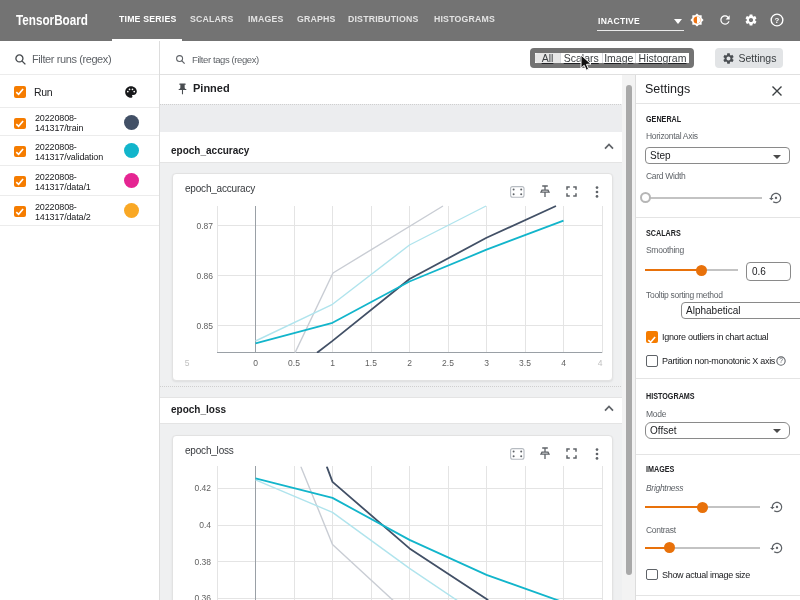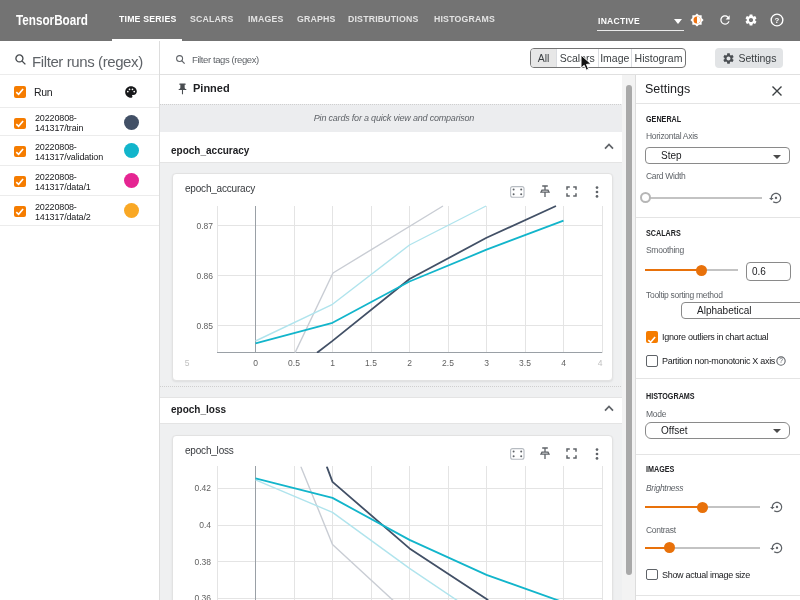--- a/index.html
+++ b/index.html
@@ -14,37 +14,37 @@
   .inactive-lbl { position:absolute; left:598px; top:15px; font-size:9.5px; font-weight:bold; letter-spacing:.3px; color:#fff; transform:scaleX(.9); transform-origin:left center; }
   .inactive-caret { position:absolute; left:674px; top:18.5px; width:0; height:0; border-left:4.5px solid transparent; border-right:4.5px solid transparent; border-top:5px solid #fff; }
   .inactive-line { position:absolute; left:597px; top:29.5px; width:87px; height:1.5px; background:rgba(255,255,255,.85); }
   .sidebar { position:absolute; left:0; top:40px; width:160px; height:560px; background:#fff; border-right:1px solid #ddd; }
   .srow { position:absolute; left:0; width:159px; border-bottom:1px solid #ececec; }
   .runtxt { position:absolute; left:35px; font-size:9px; line-height:10px; color:#202124; letter-spacing:-0.15px; }
   .cbx { position:absolute; left:14px; width:11.5px; height:11.5px; border-radius:2px; background:#f57c00; }
   .cbx svg { position:absolute; left:0; top:0; }
   .dot { position:absolute; left:124px; width:15px; height:15px; border-radius:50%; }
   .toolbar { position:absolute; left:160px; top:40px; width:640px; height:35px; background:#fff; border-bottom:1px solid #e0e0e0; }
-  .btngroup { position:absolute; left:530px; top:47.5px; height:20.5px; border:1px solid #737373; border-radius:4px; background:#fff; display:flex; }
+  .btngroup { position:absolute; left:530px; top:47.5px; height:20.5px; border:5px solid #737373; border-radius:4px; background:#fff; display:flex;text-decoration:underline; }
   .seg { font-size:10.5px; color:#3c4043; display:flex; align-items:center; justify-content:center; border-right:1px solid #dadce0; }
   .seg:last-child { border-right:none; }
   .settingsbtn { position:absolute; left:715px; top:48px; width:68px; height:20px; background:#e2e4e6; border-radius:4px; display:flex; align-items:center; justify-content:center; font-size:10.5px; font-weight:500; color:#3c4043; }
   .content { position:absolute; left:160px; top:75px; width:475px; height:525px; background:#eff0f1; overflow:hidden; }
   .whiterow { position:absolute; left:0; width:475px; background:#fff; }
   .sechead { position:absolute; left:11px; font-size:10px; font-weight:bold; color:#202124; }
   .card { position:absolute; left:12px; width:441px; background:#fff; border:1px solid #e2e2e2; border-radius:4px; box-shadow:0 1px 2px rgba(0,0,0,.08); }
   .cardtitle { position:absolute; left:12px; top:9px; font-size:10px; letter-spacing:-0.2px; color:#36393d; }
   .chev { stroke:#5f6368; stroke-width:1.7; fill:none; }
   .sbtrack { position:absolute; left:622px; top:75px; width:13px; height:525px; background:#f3f3f3; }
   .sbthumb { position:absolute; left:626px; top:85px; width:6px; height:490px; background:#a9a9a9; border-radius:3px; }
   .panel { position:absolute; left:635px; top:75px; width:165px; height:525px; background:#fff; border-left:1px solid #ddd; }
   .pdiv { position:absolute; left:0; width:164px; height:1px; background:#e4e4e4; }
   .phead { position:absolute; left:10px; font-size:9px; font-weight:bold; color:#202124; letter-spacing:0; transform:scaleX(.8); transform-origin:left center; }
   .plbl { position:absolute; left:10px; font-size:8.5px; letter-spacing:-0.3px; color:#5f6368; }
-  .psel { position:absolute; left:9px; width:145px; height:17px; border:1px solid #8a8a8a; border-radius:4px; background:#fff; font-size:10px; color:#202124; line-height:15px; padding-left:15px; }
+  .psel { position:absolute; left:9px; width:145px; height:17px; border:1px solid #8a8a8a; border-radius:4px; background:#fff; font-size:10px; color:#202124; line-height:15px; padding-left:4px; }
   .psel .car { position:absolute; right:8px; top:6.5px; width:0; height:0; border-left:4px solid transparent; border-right:4px solid transparent; border-top:4.5px solid #4a4a4a; }
   .track { position:absolute; height:2px; background:#c3c3c3; }
   .trackon { position:absolute; height:2px; background:#e8710a; }
   .knob { position:absolute; width:11px; height:11px; border-radius:50%; background:#e8710a; }
   .pcb { position:absolute; left:10px; width:11.5px; height:11.5px; border-radius:2px; }
   .pcblbl { position:absolute; left:26px; font-size:9px; letter-spacing:-0.3px; color:#202124; white-space:nowrap; }
 </style>
 </head>
 <body>
 
@@ -76,21 +76,21 @@
     <text x="12" y="16.6" font-size="13.5" font-weight="bold" fill="#fff" text-anchor="middle" font-family="Liberation Sans,sans-serif">?</text>
   </svg>
 </div>
 
 <div class="sidebar">
   <div class="srow" style="top:0;height:34.5px;"></div>
   <svg class="abs" style="left:14px;top:13px;" width="13" height="13" viewBox="0 0 24 24">
     <circle cx="10" cy="10" r="6.5" fill="none" stroke="#45494d" stroke-width="2.4"></circle>
     <line x1="15" y1="15" x2="21" y2="21" stroke="#45494d" stroke-width="2.6"></line>
   </svg>
-  <div class="abs" style="left:32px;top:13px;font-size:15px;letter-spacing:-0.4px;color:#5f6368;">Filter runs (regex)</div>
+  <div class="abs" style="left:32px;top:13px;font-size:11px;letter-spacing:-0.4px;color:#5f6368;">Filter runs (regex)</div>
 
   <div class="srow" style="top:34.5px;height:33px;"></div>
   <div class="cbx" style="top:46.3px;">
       <svg width="11.5" height="11.5" viewBox="0 0 12 12">
         <polyline points="2.4,6.3 4.8,8.6 9.5,3.2" fill="none" stroke="#fff" stroke-width="1.7"></polyline>
       </svg>
     </div>
   <div class="abs" style="left:34px;top:46px;font-size:10.5px;letter-spacing:-0.3px;">Run</div>
   <svg class="abs" style="left:123.5px;top:44.5px;" width="14" height="14" viewBox="0 0 24 24">
     <path fill="#17181a" d="M12 2C6.49 2 2 6.49 2 12s4.49 10 10 10c1.38 0 2.5-1.12 2.5-2.5 0-.61-.23-1.2-.64-1.67-.08-.1-.13-.21-.13-.33 0-.28.22-.5.5-.5H16c3.31 0 6-2.69 6-6 0-4.96-4.49-9-10-9zM6.5 13C5.67 13 5 12.33 5 11.5S5.67 10 6.5 10 8 10.67 8 11.5 7.33 13 6.5 13zm3-4C8.67 9 8 8.33 8 7.5S8.67 6 9.5 6s1.5.67 1.5 1.5S10.33 9 9.5 9zm5 0c-.83 0-1.5-.67-1.5-1.5S13.67 6 14.5 6s1.5.67 1.5 1.5S15.33 9 14.5 9zm3 4c-.83 0-1.5-.67-1.5-1.5s.67-1.5 1.5-1.5 1.5.67 1.5 1.5-.67 1.5-1.5 1.5z"></path>
@@ -156,21 +156,20 @@
   <path d="M1 1 L1 14.2 L4.2 11.3 L6.3 16.2 L8.6 15.2 L6.5 10.4 L11 10 Z" fill="#111" stroke="#fff" stroke-width="1"></path>
 </svg>
 
 <div class="content">
   <div class="whiterow" style="top:0;height:28.5px;"></div>
   <svg class="abs" style="left:16px;top:6.5px;" width="13" height="14" viewBox="0 0 24 24">
     <path fill="#494d51" d="M16 9V4l1 0c.55 0 1-.45 1-1s-.45-1-1-1H7C6.45 2 6 2.45 6 3s.45 1 1 1l1 0v5c0 1.66-1.34 3-3 3v2h5.97v7l1 1 1-1v-7H19v-2c-1.66 0-3-1.34-3-3z"></path>
   </svg>
   <div class="abs" style="left:33px;top:7px;font-size:11px;font-weight:bold;color:#202124;">Pinned</div>
   <div class="abs" style="left:0;top:28.5px;width:475px;height:28px;background:#ecedef;border-top:1px dotted #cfcfcf;"></div>
-  <div class="abs" style="left:0;top:38px;width:468px;text-align:center;font-size:9px;font-style:italic;letter-spacing:-0.2px;color:#5f6368;">Pin cards for a quick view and comparison</div>
   <div class="whiterow" style="top:56.5px;height:31px;border-bottom:1px solid #e4e4e4;"></div>
   <div class="sechead" style="top:69.5px;">epoch_accuracy</div>
   <svg class="abs" style="left:444px;top:68px;" width="10" height="7" viewBox="0 0 10 7">
       <polyline class="chev" points="1,5.7 5,1.5 9,5.7"></polyline>
     </svg>
 
   <div class="card" style="top:98px;height:208px;">
     <div class="cardtitle">epoch_accuracy</div>
     <svg class="abs" style="left:337px;top:12px;" width="15" height="12" viewBox="0 0 15 12">
       <rect x="0.6" y="0.6" width="13.4" height="10.6" rx="2" fill="none" stroke="#b6bbc1" stroke-width="1.1"></rect>

